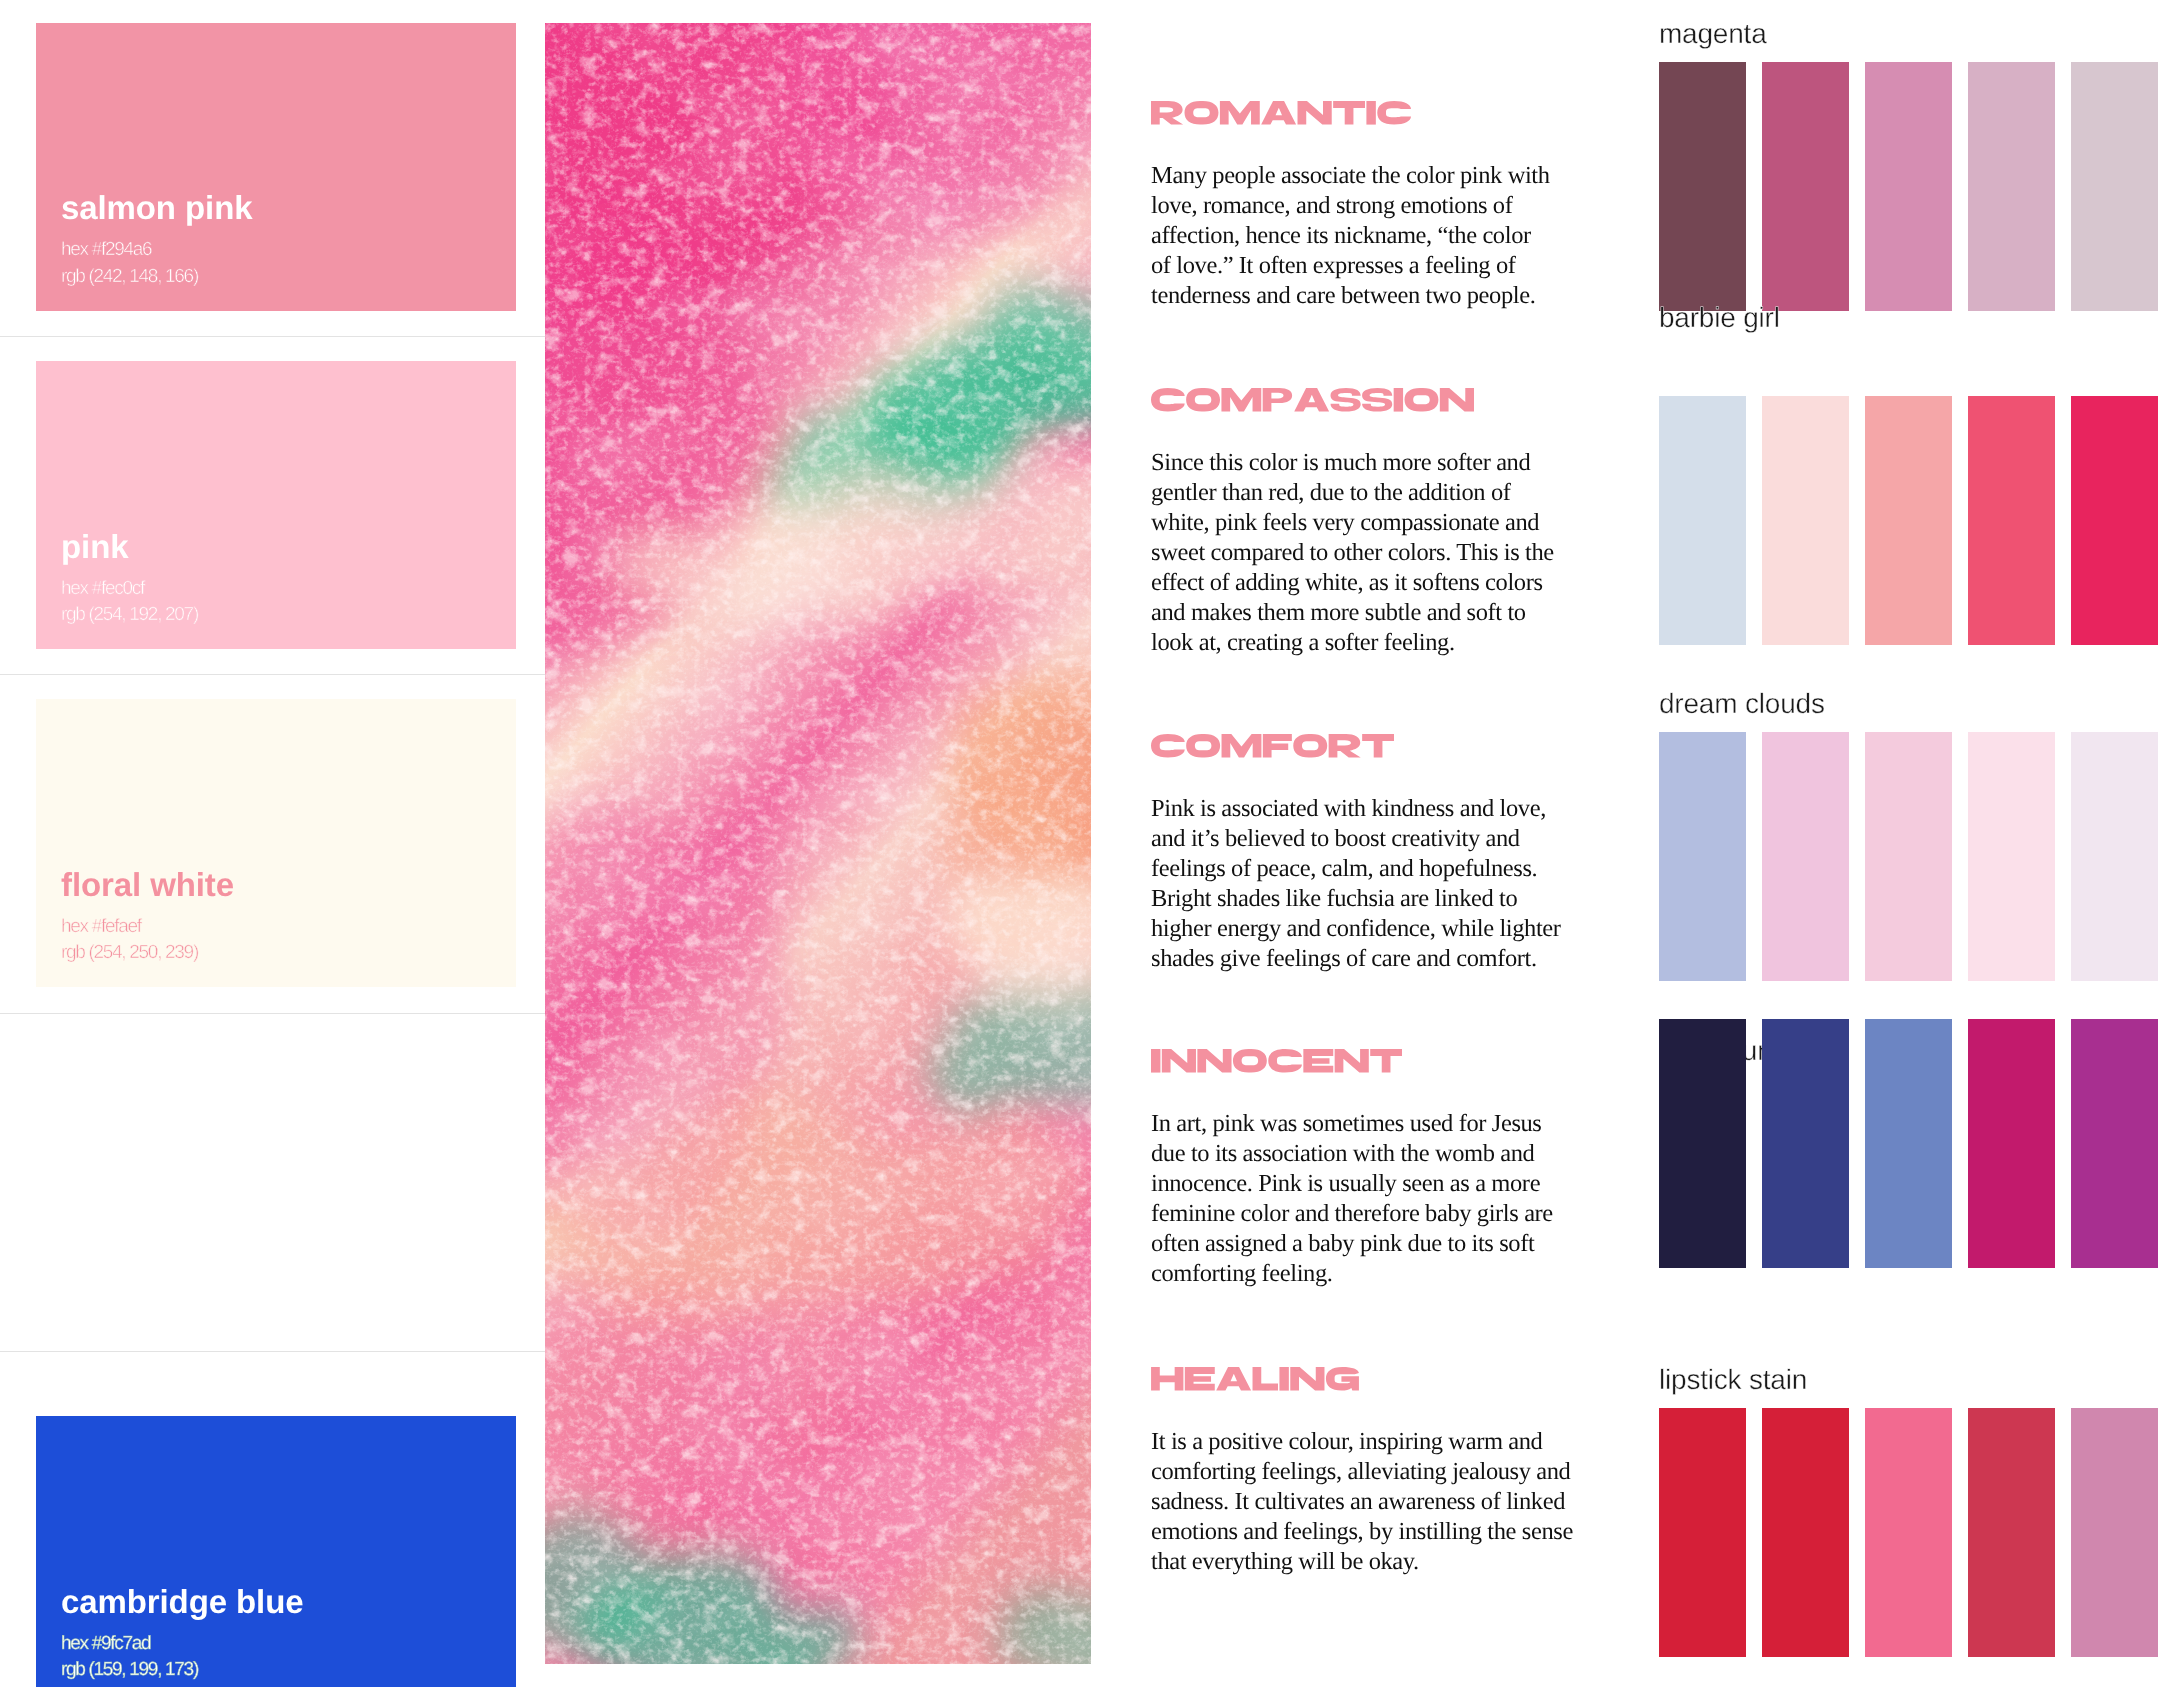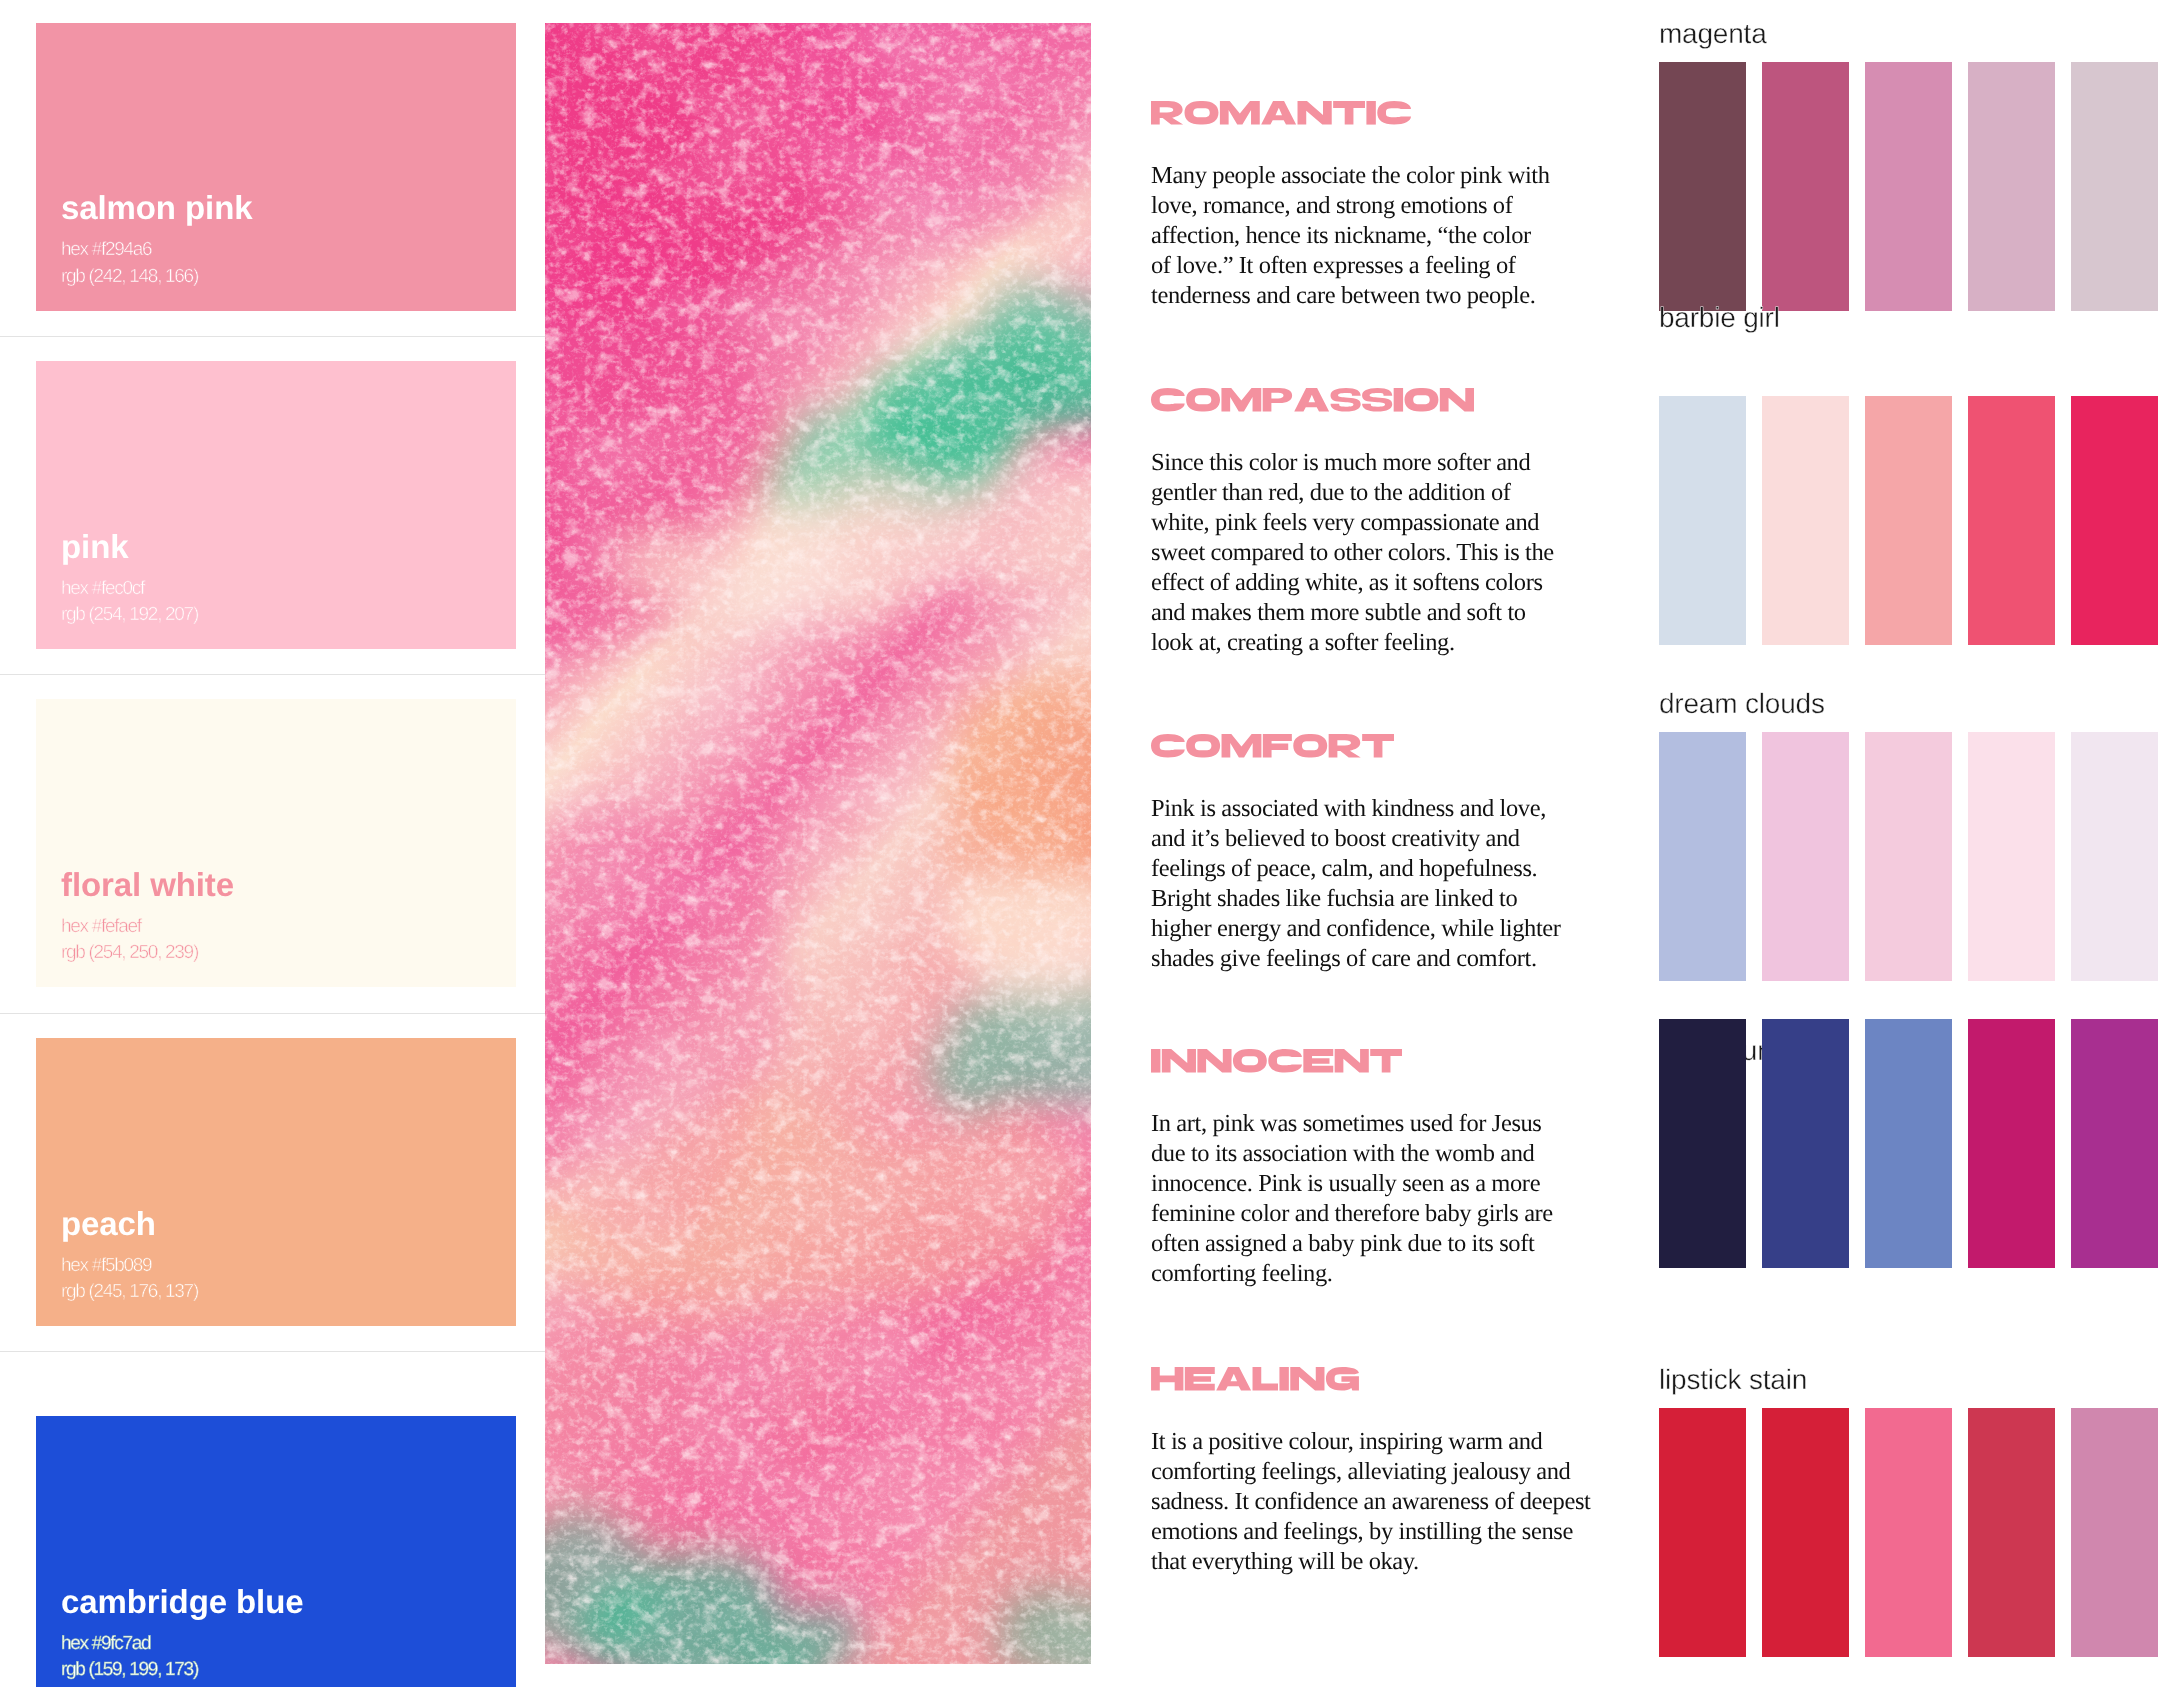--- a/index.html
+++ b/index.html
@@ -64,27 +64,20 @@
       </div>
       <div class="rule" style="top: 674px; background: rgb(227, 227, 227);"></div>
       <div class="swatch-card" style="top: 699px; background: rgb(254, 250, 239);">
         <div class="swatch-caption" style="color: rgb(244, 145, 159);">
           <span class="swatch-title">floral white</span>
           <span class="swatch-meta" style="-webkit-text-stroke-color: rgb(254, 250, 239);">hex #fefaef</span>
           <span class="swatch-meta" style="-webkit-text-stroke-color: rgb(254, 250, 239);">rgb (254, 250, 239)</span>
         </div>
       </div>
       <div class="rule" style="top: 1013px; background: rgb(227, 227, 227);"></div>
-      <div class="swatch-card" style="top: 1038px; background: rgb(245, 176, 137);">
-        <div class="swatch-caption" style="color: rgb(255, 255, 255);">
-          <span class="swatch-title">peach</span>
-          <span class="swatch-meta" style="-webkit-text-stroke-color: rgb(245, 176, 137);">hex #f5b089</span>
-          <span class="swatch-meta" style="-webkit-text-stroke-color: rgb(245, 176, 137);">rgb (245, 176, 137)</span>
-        </div>
-      </div>
       <div class="rule" style="top: 1351px; background: rgb(227, 227, 227);"></div>
       <div class="swatch-card" style="top: 1416px; background: #1d4ed8;">
         <div class="swatch-caption" style="color: rgb(255, 255, 255);">
           <span class="swatch-title">cambridge blue</span>
           <span class="swatch-meta" style="-webkit-text-stroke-color: rgb(159, 199, 173);">hex #9fc7ad</span>
           <span class="swatch-meta" style="-webkit-text-stroke-color: rgb(159, 199, 173);">rgb (159, 199, 173)</span>
         </div>
       </div>
     </div>
 
@@ -233,21 +226,21 @@
           <svg viewBox="0 0 881 100" width="208" height="23.6" fill="#f4919f">
             <path d="M 0 0 L 37 0 L 37 36 L 100 36 L 100 0 L 137 0 L 137 100 L 100 100 L 100 65 L 37 65 L 37 100 L 0 100 Z" transform="translate(0,0)"></path>
             <path d="M 0 0 L 127 0 L 127 30 L 37 30 L 37 39 L 111.12 39 L 111.12 63 L 37 63 L 37 71 L 127 71 L 127 100 L 0 100 Z" transform="translate(143,0)"></path>
             <path d="M 50.32 0 L 96.94 0 L 148 100 L 105.08 100 L 95.46 82 L 48.84 82 L 39.22 100 L 0 100 Z M 60.83 60 L 88.36 60 L 74.74 28.5 Z" transform="translate(276,0)"></path>
             <path d="M 0 0 L 37 0 L 37 70 L 108 70 L 108 100 L 0 100 Z" transform="translate(430,0)"></path>
             <path d="M 0 0 L 40 0 L 40 100 L 0 100 Z" transform="translate(544,0)"></path>
             <path d="M 0 0 L 40 0 L 108 59 L 108 0 L 145 0 L 145 100 L 105 100 L 37 41 L 37 100 L 0 100 Z" transform="translate(590,0)"></path>
             <path d="M 140 25 L 122.5 31 C 102.2 31 92.4 31 70 31 C 36.4 31 37 37 37 50 C 37 63 36.4 69 70 69 C 97.3 69 103 67 103 62 L 65.8 62 L 65.8 39 L 140 39 L 140 100 L 112 100 L 108.08 89 C 97.3 97 85.4 100 65.8 100 C 23.1 100 0 81 0 50 C 0 19 23.1 0 70 0 C 112 0 138 10 140 25 Z" transform="translate(741,0)"></path>
           </svg>
         </h2>
-        <p class="section-body" style="margin-top: 36px;"><span>It is a positive colour, inspiring warm and</span><br><span>comforting feelings, alleviating jealousy and</span><br><span>sadness. It confidence an awareness of deepest</span><br><span>emotions and feelings, by instilling the sense</span><br><span>that everything will be okay.</span></p>
+        <p class="section-body" style="margin-top: 36px;"><span>It is a positive colour, inspiring warm and</span><br><span>comforting feelings, alleviating jealousy and</span><br><span>sadness. It cultivates an awareness of linked</span><br><span>emotions and feelings, by instilling the sense</span><br><span>that everything will be okay.</span></p>
       </div>
     </div>
   <div id="palette-column">
       <div class="palette" style="top: 62px; height: 249px;">
         <div class="palette-label" style="bottom: 263px; color: rgb(26, 26, 26);">magenta</div>
         <div class="palette-strip">
           <i class="palette-chip" style="left: 0px; background: rgb(116, 70, 83);"></i>
           <i class="palette-chip" style="left: 103px; background: rgb(189, 85, 126);"></i>
           <i class="palette-chip" style="left: 206px; background: rgb(214, 141, 178);"></i>
           <i class="palette-chip" style="left: 309px; background: rgb(215, 176, 197);"></i>

